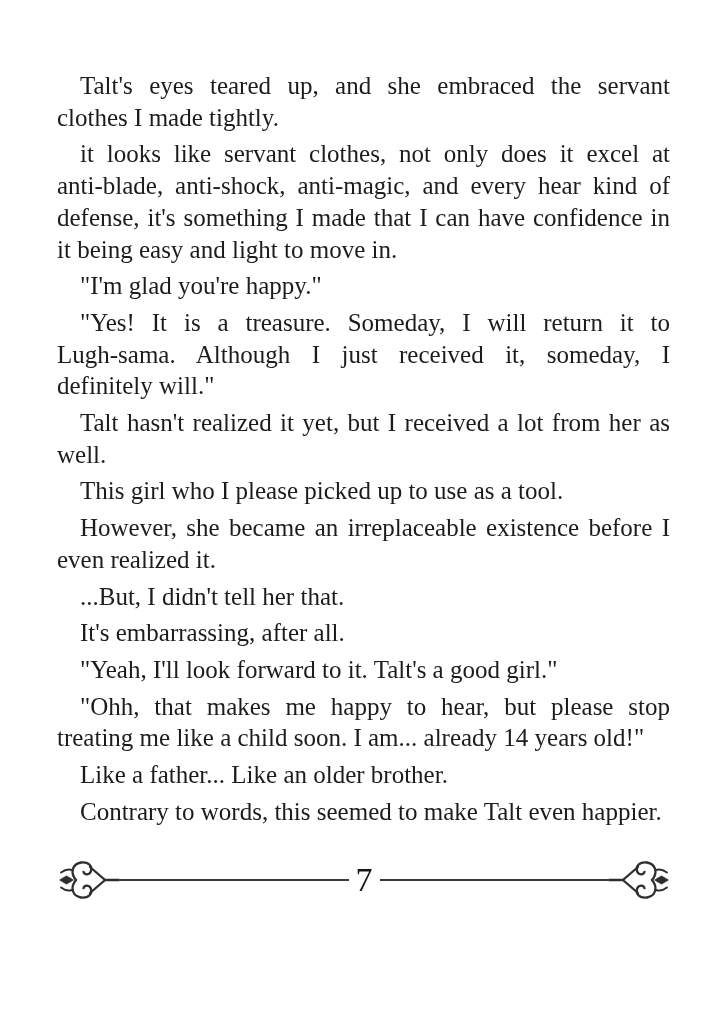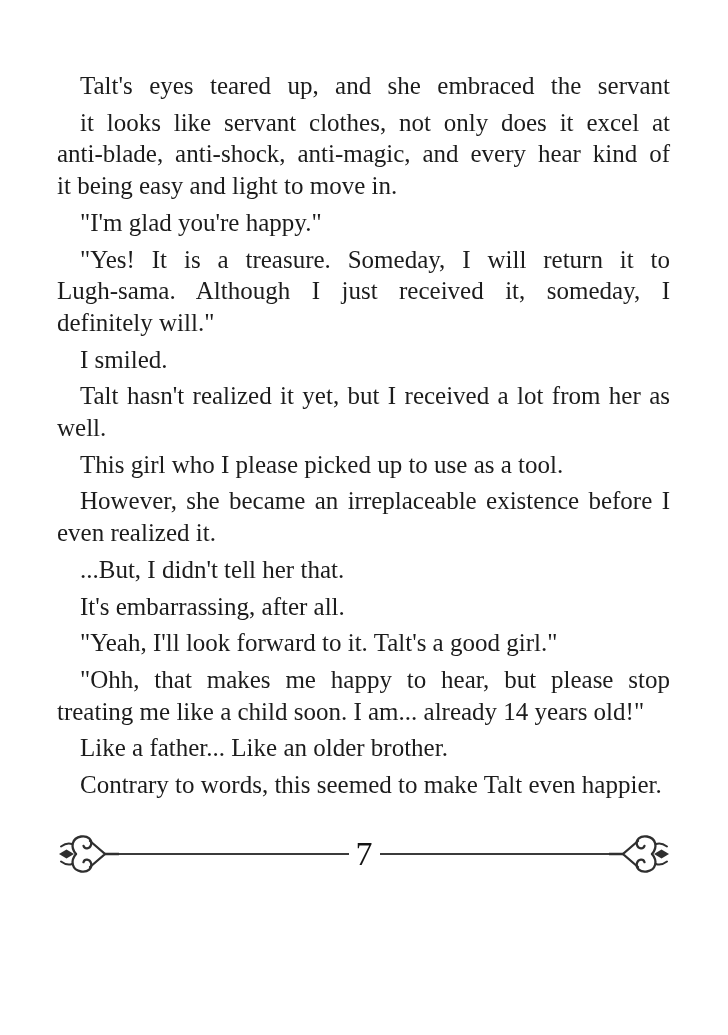--- a/index.html
+++ b/index.html
@@ -63,36 +63,35 @@
   .orn.right svg { transform: scaleX(-1); }
 </style>
 </head>
 <body>
 
 <div class="book-page">
 
   <div class="text-block" id="text-block">
       <div class="para">
         <div class="line j">Talt's eyes teared up, and she embraced the servant</div>
+        <div class="line">clothes I made tightly.</div>
       </div>
       <div class="para">
         <div class="line j">it looks like servant clothes, not only does it excel at</div>
         <div class="line j">anti-blade, anti-shock, anti-magic, and every hear kind of</div>
+        <div class="line j">defense, it's something I made that I can have confidence in</div>
         <div class="line">it being easy and light to move in.</div>
       </div>
       <div class="para">
         <div class="line">"I'm glad you're happy."</div>
       </div>
       <div class="para">
         <div class="line j">"Yes! It is a treasure. Someday, I will return it to</div>
         <div class="line j">Lugh-sama. Although I just received it, someday, I</div>
         <div class="line">definitely will."</div>
-      </div>
-      <div class="para">
-        <div class="line">I smiled.</div>
       </div>
       <div class="para">
         <div class="line j">Talt hasn't realized it yet, but I received a lot from her as</div>
         <div class="line">well.</div>
       </div>
       <div class="para">
         <div class="line">This girl who I please picked up to use as a tool.</div>
       </div>
       <div class="para">
         <div class="line j">However, she became an irreplaceable existence before I</div>

